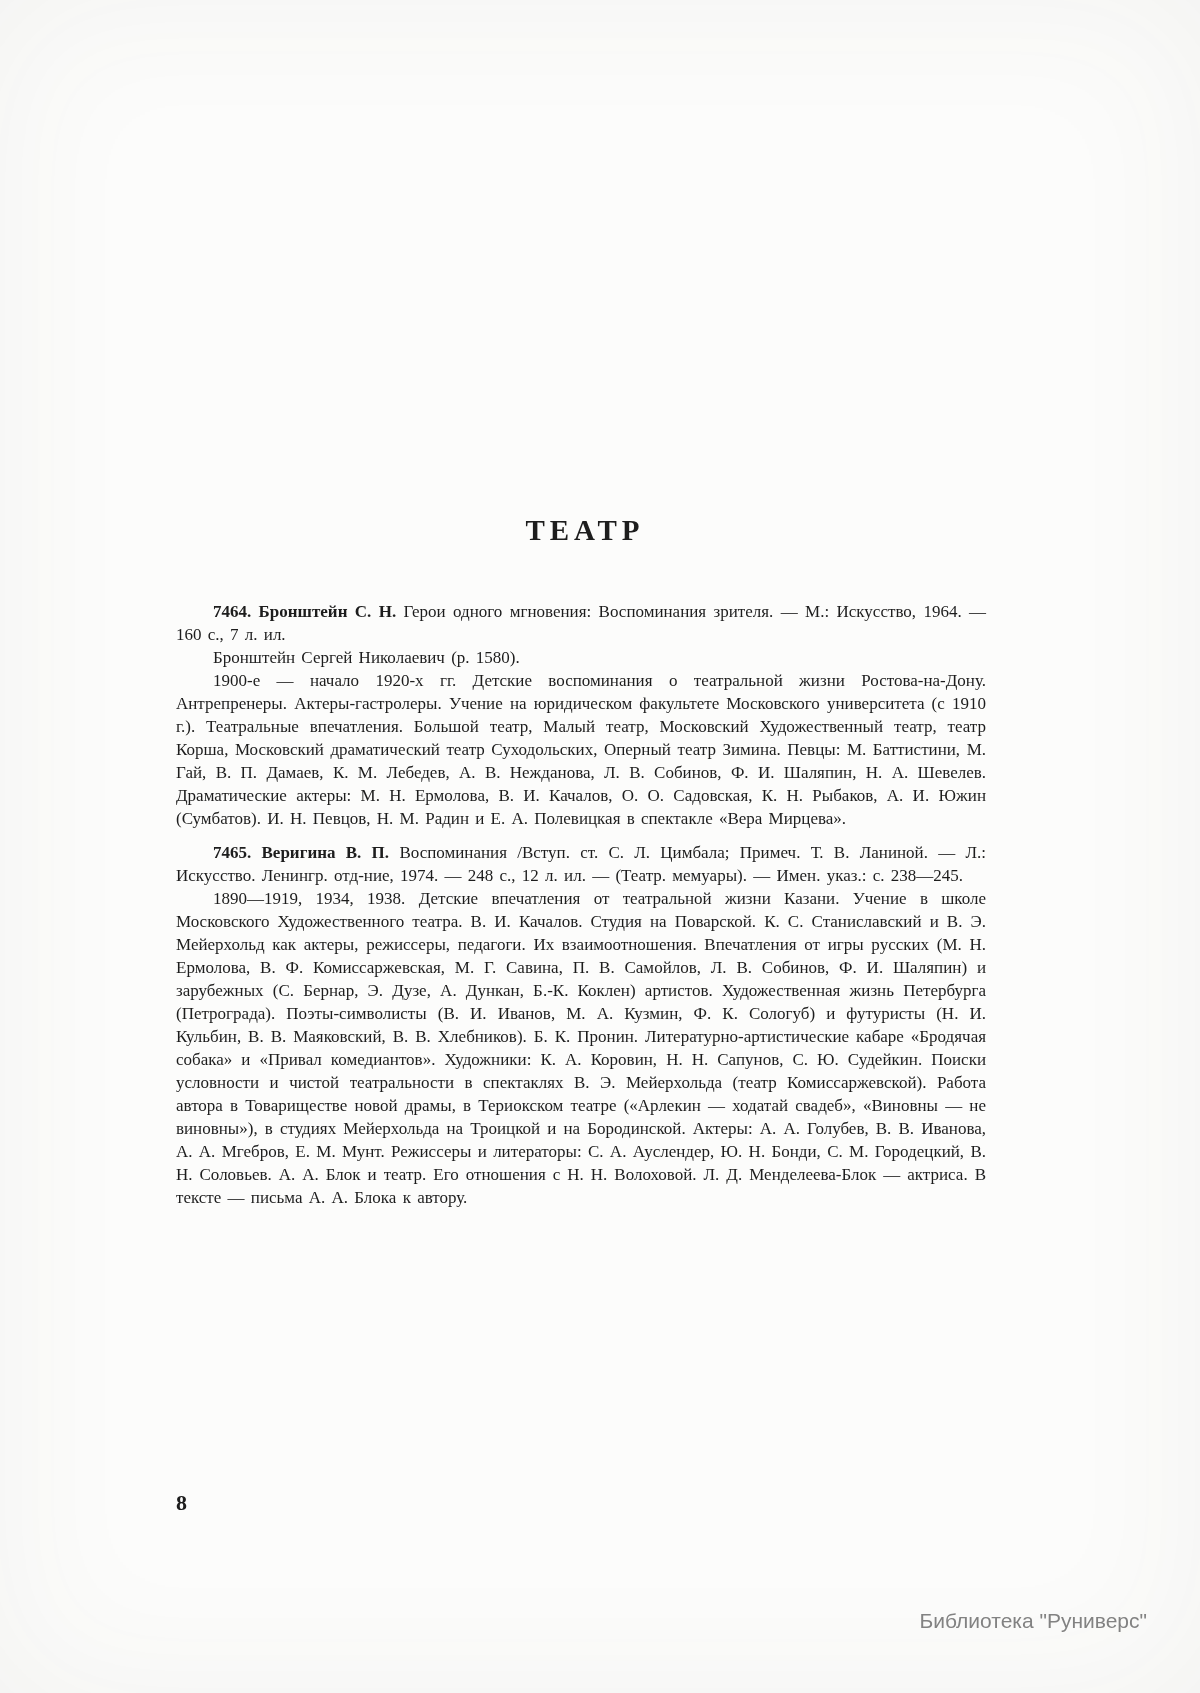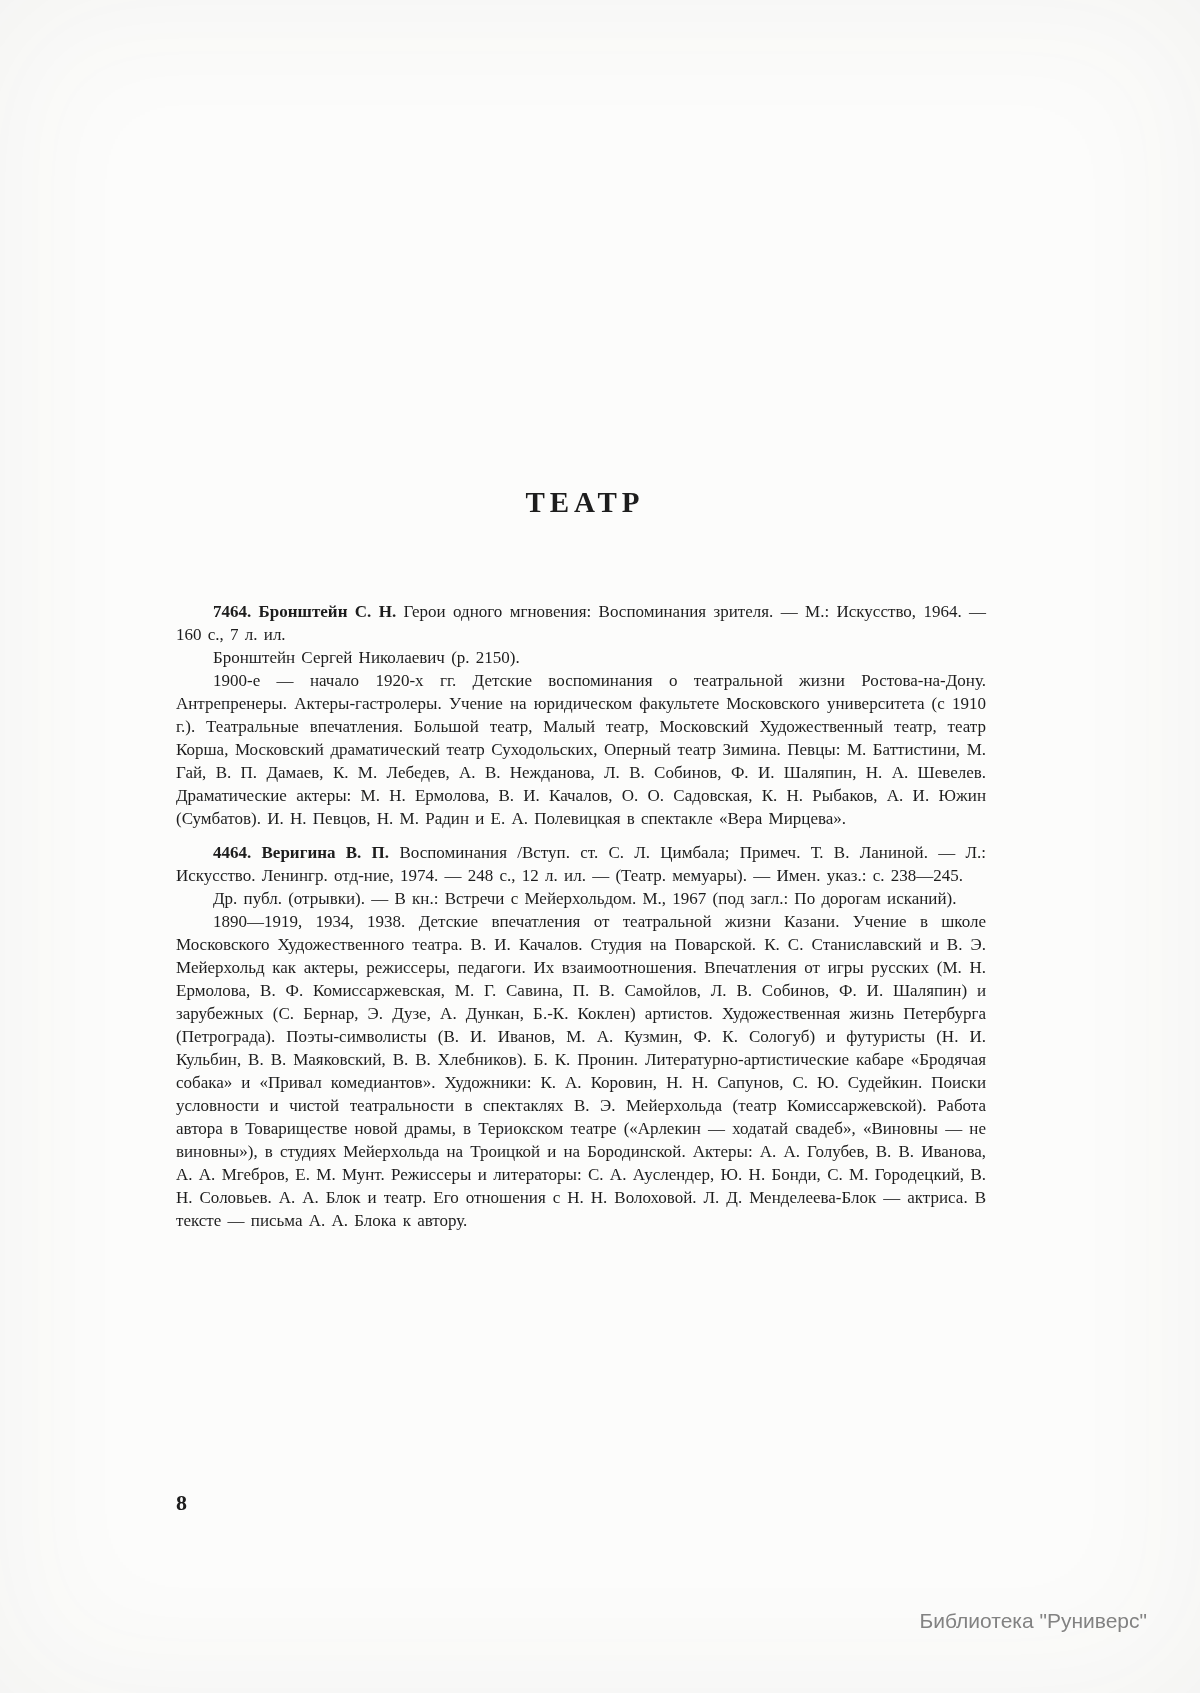--- a/index.html
+++ b/index.html
@@ -8,21 +8,21 @@
     width: 1200px;
     height: 1693px;
     background: #fcfcfb;
     box-shadow: inset 0 0 150px rgba(70,70,60,0.05);
     font-family: "Liberation Serif", "DejaVu Serif", serif;
     color: #1d1d1d;
     overflow: hidden;
   }
   .doc-title {
     position: absolute;
-    top: 486px;
+    top: 514px;
     left: 180px;
     width: 810px;
     text-align: center;
     font-size: 29px;
     font-weight: bold;
     letter-spacing: 5px;
   }
   .content {
     position: absolute;
     top: 600px;
@@ -56,27 +56,26 @@
 <body>
 
 <div class="page">
 
   <div class="doc-title">ТЕАТР</div>
 
   <div class="content">
 
     <div class="entry">
       <p><span class="b">7464. Бронштейн С. Н.</span> <span>Герои одного мгновения: Воспоминания зрителя. — М.: Искусство, 1964. — 160 с., 7 л. ил.</span></p>
-      <p>Бронштейн Сергей Николаевич (р. 2150).</p>
+      <p>Бронштейн Сергей Николаевич (р. 1580).</p>
       <p>1900-е — начало 1920-х гг. Детские воспоминания о театральной жизни Ростова-на-Дону. Антрепренеры. Актеры-гастролеры. Учение на юридическом факультете Московского университета (с 1910 г.). Театральные впечатления. Большой театр, Малый театр, Московский Художественный театр, театр Корша, Московский драматический театр Суходольских, Оперный театр Зимина. Певцы: М. Баттистини, М. Гай, В. П. Дамаев, К. М. Лебедев, А. В. Нежданова, Л. В. Собинов, Ф. И. Шаляпин, Н. А. Шевелев. Драматические актеры: М. Н. Ермолова, В. И. Качалов, О. О. Садовская, К. Н. Рыбаков, А. И. Южин (Сумбатов). И. Н. Певцов, Н. М. Радин и Е. А. Полевицкая в спектакле «Вера Мирцева».</p>
     </div>
 
     <div class="entry">
-      <p><span class="b">4464. Веригина В. П.</span> <span>Воспоминания /Вступ. ст. С. Л. Цимбала; Примеч. Т. В. Ланиной. — Л.: Искусство. Ленингр. отд-ние, 1974. — 248 с., 12 л. ил. — (Театр. мемуары). — Имен. указ.: с. 238—245.</span></p>
-      <p>Др. публ. (отрывки). — В кн.: Встречи с Мейерхольдом. М., 1967 (под загл.: По дорогам исканий).</p>
+      <p><span class="b">7465. Веригина В. П.</span> <span>Воспоминания /Вступ. ст. С. Л. Цимбала; Примеч. Т. В. Ланиной. — Л.: Искусство. Ленингр. отд-ние, 1974. — 248 с., 12 л. ил. — (Театр. мемуары). — Имен. указ.: с. 238—245.</span></p>
       <p>1890—1919, 1934, 1938. Детские впечатления от театральной жизни Казани. Учение в школе Московского Художественного театра. В. И. Качалов. Студия на Поварской. К. С. Станиславский и В. Э. Мейерхольд как актеры, режиссеры, педагоги. Их взаимоотношения. Впечатления от игры русских (М. Н. Ермолова, В. Ф. Комиссаржевская, М. Г. Савина, П. В. Самойлов, Л. В. Собинов, Ф. И. Шаляпин) и зарубежных (С. Бернар, Э. Дузе, А. Дункан, Б.-К. Коклен) артистов. Художественная жизнь Петербурга (Петрограда). Поэты-символисты (В. И. Иванов, М. А. Кузмин, Ф. К. Сологуб) и футуристы (Н. И. Кульбин, В. В. Маяковский, В. В. Хлебников). Б. К. Пронин. Литературно-артистические кабаре «Бродячая собака» и «Привал комедиантов». Художники: К. А. Коровин, Н. Н. Сапунов, С. Ю. Судейкин. Поиски условности и чистой театральности в спектаклях В. Э. Мейерхольда (театр Комиссаржевской). Работа автора в Товариществе новой драмы, в Териокском театре («Арлекин — ходатай свадеб», «Виновны — не виновны»), в студиях Мейерхольда на Троицкой и на Бородинской. Актеры: А. А. Голубев, В. В. Иванова, А. А. Мгебров, Е. М. Мунт. Режиссеры и литераторы: С. А. Ауслендер, Ю. Н. Бонди, С. М. Городецкий, В. Н. Соловьев. А. А. Блок и театр. Его отношения с Н. Н. Волоховой. Л. Д. Менделеева-Блок — актриса. В тексте — письма А. А. Блока к автору.</p>
     </div>
 
 
   </div>
 
   <div class="page-number">8</div>
 
   <div class="watermark">Библиотека "Руниверс"</div>
 

